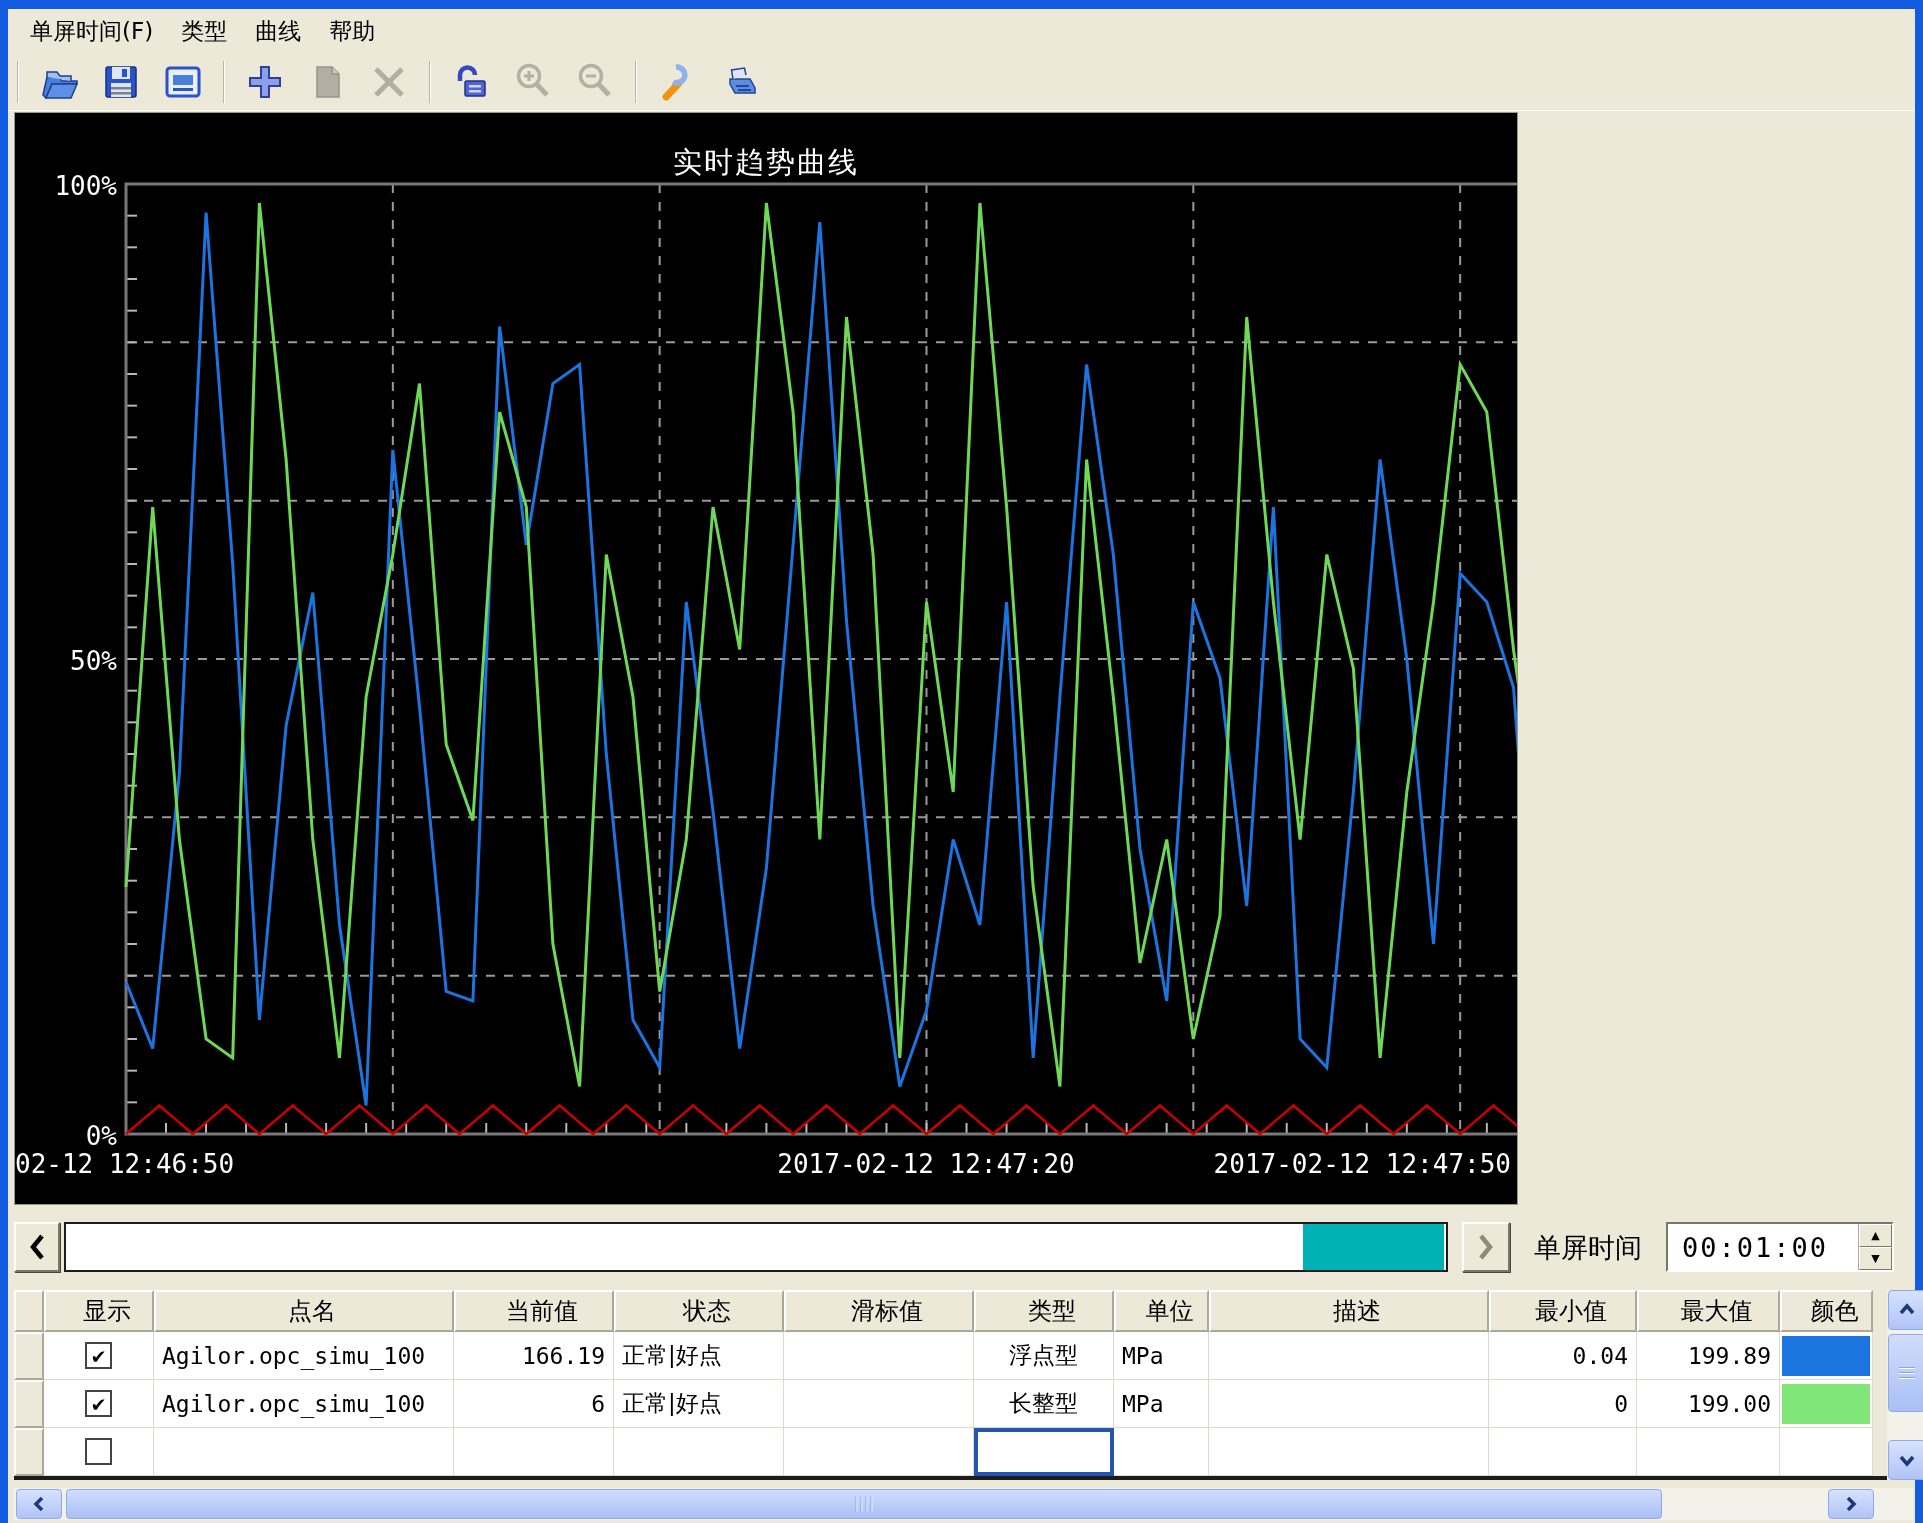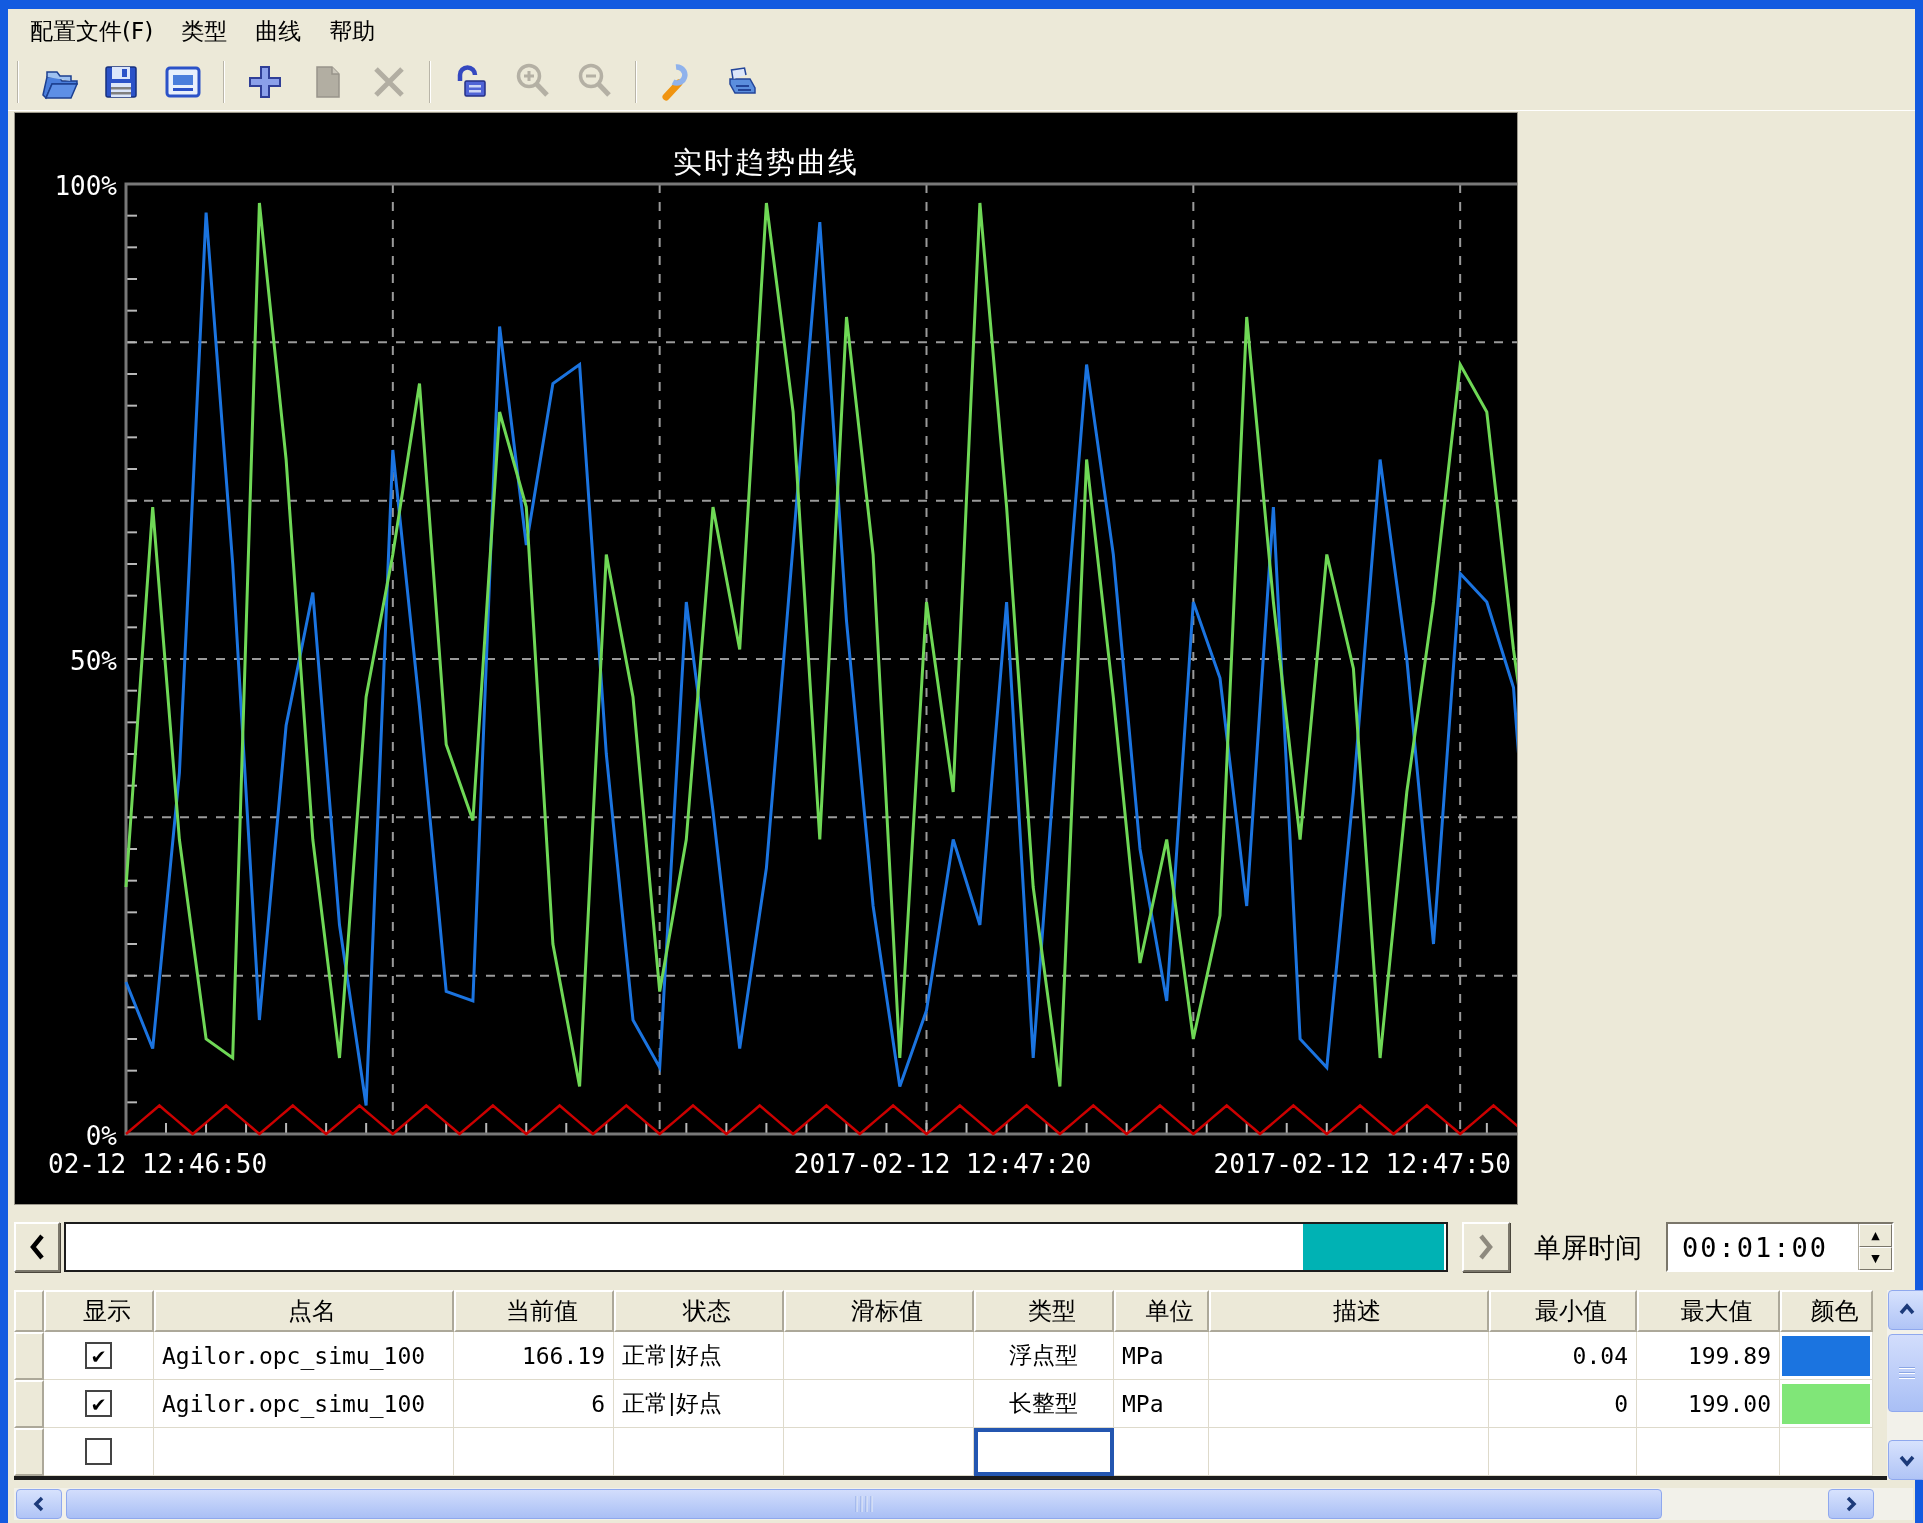--- a/index.html
+++ b/index.html
@@ -27,21 +27,21 @@
   .tb-btn svg { width:42px; height:42px; }
 
   
   .chart-panel { position:absolute; left:14px; top:112px; width:1504px; height:1093px;
     background:#000; overflow:hidden; border:1px solid #9a968a; }
   .chart-title { position:absolute; left:0; top:30px; width:100%; text-align:center;
     color:#fff; font-size:29px; letter-spacing:2px; }
   .y-label { position:absolute; color:#fff; font-size:26px; width:100px; text-align:right;
     font-family:"DejaVu Sans Mono","Liberation Mono",monospace; }
   .x-label { position:absolute; color:#fff; font-size:26px; top:1036px;
-    font-family:"DejaVu Sans Mono","Liberation Mono",monospace; white-space:nowrap;padding-left:33px; }
+    font-family:"DejaVu Sans Mono","Liberation Mono",monospace; white-space:nowrap; }
   .legend-title { position:absolute; left:1756px; top:58px; color:#a3a3a3; font-size:27px; }
   .legend-entry { position:absolute; left:1712px; width:200px; height:40px; display:flex; align-items:center; }
   .legend-swatch { width:52px; height:38px; flex:0 0 52px; }
   .legend-label { color:#e8e8e8; font-size:24px; margin-left:14px; white-space:nowrap; }
 
   
   .ctrl-btn { position:absolute; top:1222px; height:50px; background:#ece9d8;
     border:2px solid; border-color:#fff #7a766a #7a766a #fff; box-shadow:1px 1px 0 #4a463c;
     display:flex; align-items:center; justify-content:center; }
   .ctrl-trough { position:absolute; left:64px; top:1222px; width:1384px; height:50px;
@@ -86,21 +86,21 @@
   .vscroll { position:absolute; left:1887px; top:1290px; width:40px; height:190px; background:#f2f1ea; }
 </style>
 </head>
 <body>
 
 <div class="frame-top"></div>
 <div class="frame-left"></div>
 <div class="frame-right"></div>
 
 <div class="menu-bar">
-    <div class="menu-item">配置文件(F)</div>
+    <div class="menu-item">单屏时间(F)</div>
     <div class="menu-item">类型</div>
     <div class="menu-item">曲线</div>
     <div class="menu-item">帮助</div>
   </div>
 <div class="toolbar">
     <div class="tb-sep"></div>
     <div class="tb-btn">
       <svg viewBox="0 0 42 42">
         <path d="M5 34 L9 16 h12 l3 4 h15 v3 H14 L8 37 Z" fill="#4a7edc" stroke="#1c3f8f" stroke-width="1.5"></path>
         <path d="M9 16 v-5 h10 l3 4 h11 v5" fill="#9ec1f0" stroke="#1c3f8f" stroke-width="1.5"></path>

